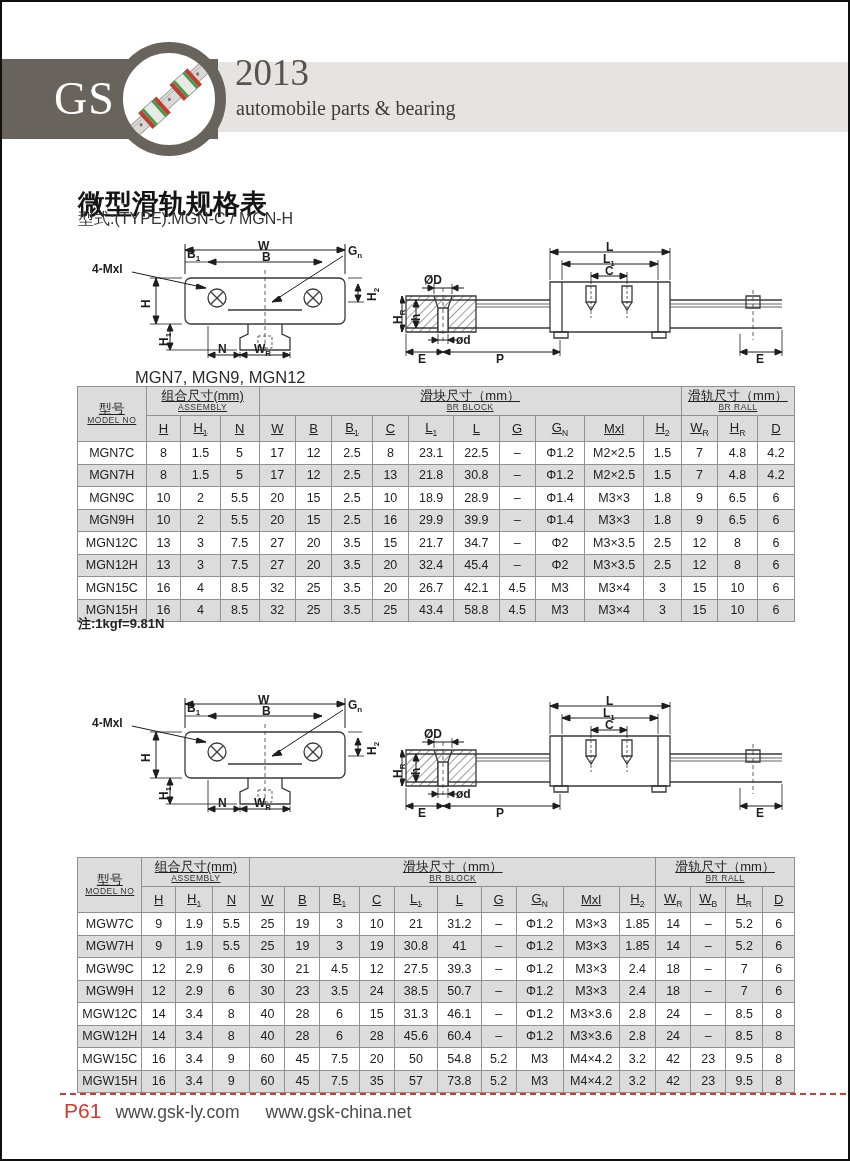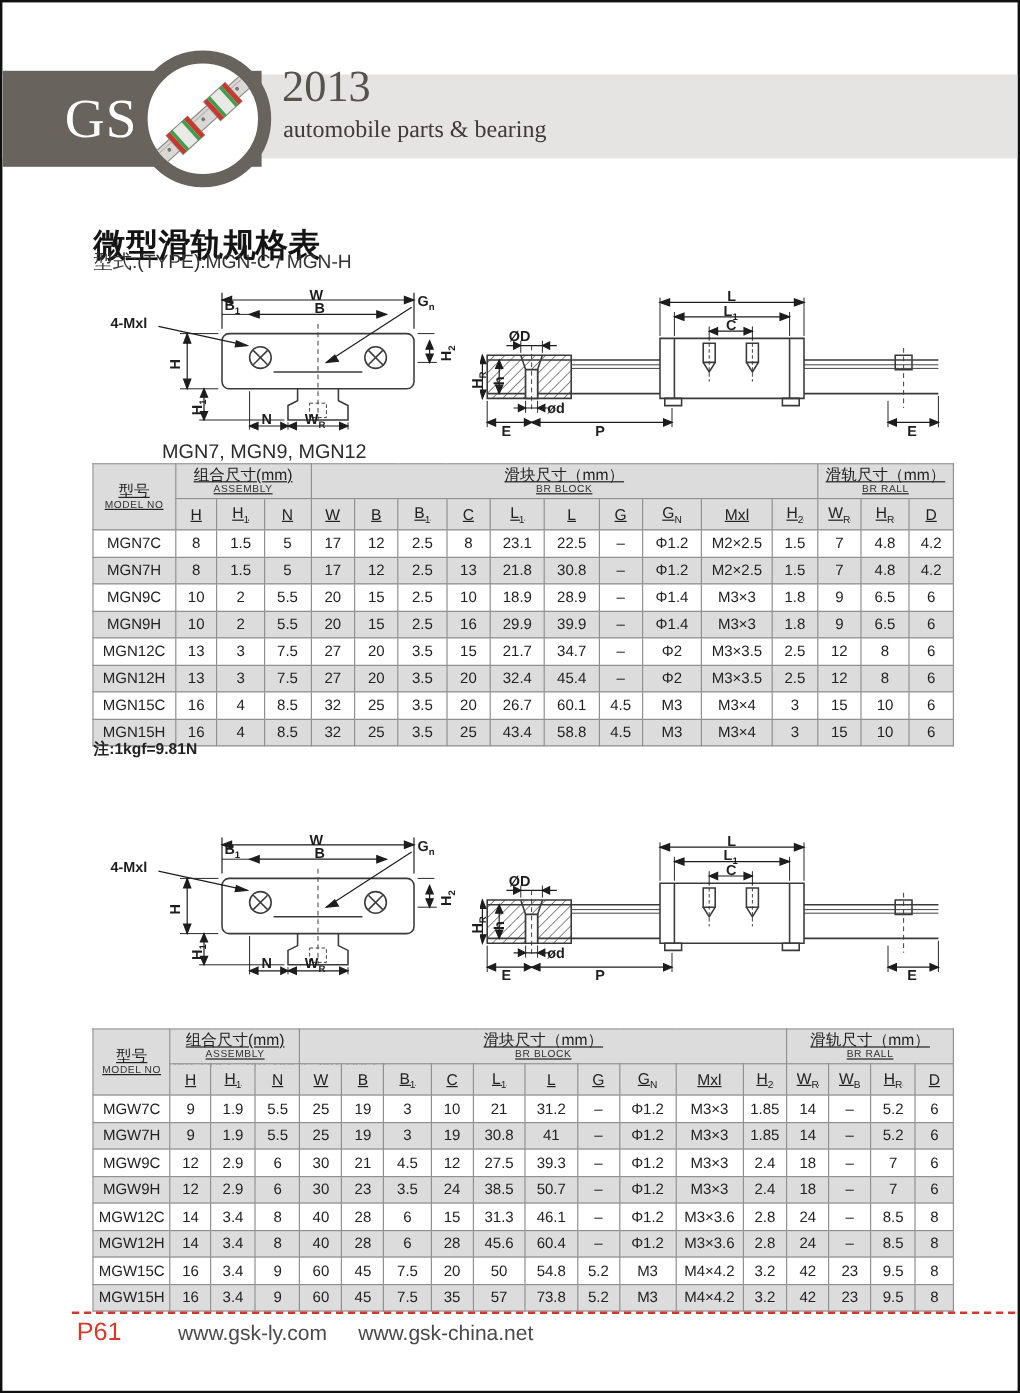--- a/index.html
+++ b/index.html
@@ -50,21 +50,21 @@
   .spec-table thead tr:last-child th{height:25px;font-size:13px;}
   .spec-table thead sub{font-size:8.5px;}
   .spec-table tbody td{height:21.5px;}
   .spec-table tbody tr:nth-child(even) td{background:var(--row-alt-bg,#dcdcdc);}
   .gh-main{display:block;font-size:13px;line-height:1.1;}
   .gh-sub{display:block;font-size:8.5px;line-height:1.1;color:#333;letter-spacing:.5px;}
   
   .redline{position:absolute;left:58px;top:1091px;width:786px;border-top:2px dashed var(--accent-red,#d6382b);}
   .footer{position:absolute;left:62px;top:1097px;display:flex;align-items:baseline;text-align:right;}
   .pageno{color:var(--accent-red,#d6382b);font-size:21px;margin-right:14px;}
-  .url{color:#4a4a4a;font-size:17.5px;margin-left:33px;}
+  .url{color:#4a4a4a;font-size:17.5px;}
   .url + .url{margin-left:26px;}
   line,path,rect,circle,polyline{vector-effect:non-scaling-stroke;}
 </style>
 </head>
 <body>
 
 <div class="page">
 
   <div class="band"></div>
   <div class="brandbar">
@@ -585,21 +585,21 @@
         <tr>
           <td>MGN15C</td>
           <td>16</td>
           <td>4</td>
           <td>8.5</td>
           <td>32</td>
           <td>25</td>
           <td>3.5</td>
           <td>20</td>
           <td>26.7</td>
-          <td>60.1</td>
+          <td>42.1</td>
           <td>4.5</td>
           <td>M3</td>
           <td>M3×4</td>
           <td>3</td>
           <td>15</td>
           <td>10</td>
           <td>6</td>
         </tr>
         <tr>
           <td>MGN15H</td>

